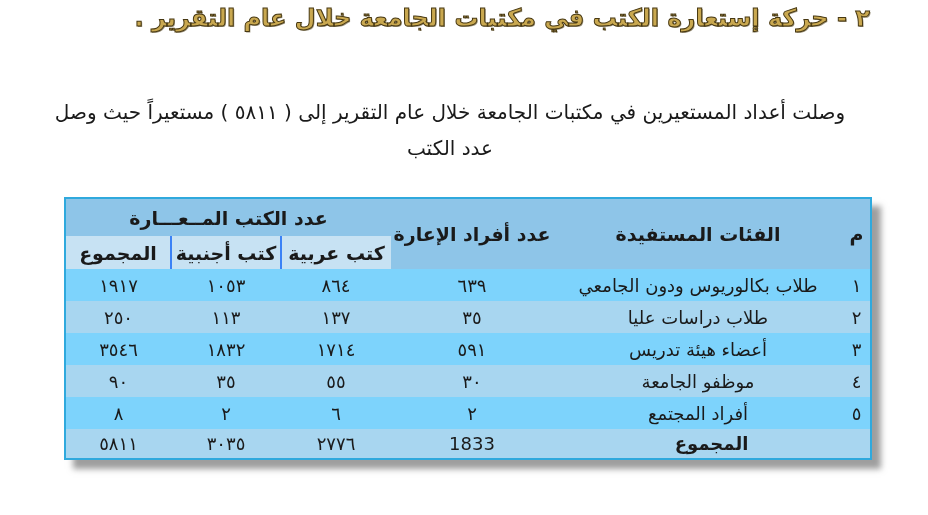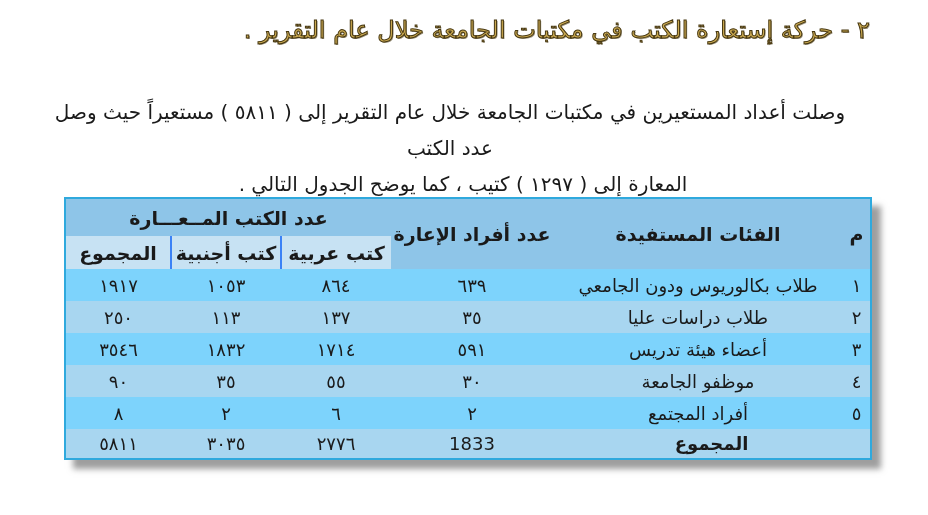--- a/index.html
+++ b/index.html
@@ -16,24 +16,24 @@
   body{font-family:"DejaVu Sans",sans-serif;color:var(--ink);}
   .page{
     position:relative;
     width:928px;height:515px;
     background:#fff;
     overflow:hidden;
     direction:rtl;
   }
   .doc-heading{
     position:absolute;
-    top:16px;right:58px;left:40px;
+    top:4px;right:58px;left:40px;
     text-align:right;
     font-size:24px;
-    font-weight:normal;
+    font-weight:bold;
     color:var(--title-gold,#c9a850);
     -webkit-text-stroke:1px var(--title-outline,#473812);
     text-shadow:1px 1px 0 rgba(71,56,18,.55);
     letter-spacing:1px;
     white-space:nowrap;
   }
   .doc-paragraph{
     position:absolute;
     top:94px;right:50px;width:830px;
     text-align:center;
@@ -85,21 +85,20 @@
 </style>
 </head>
 <body>
 
 <div class="page">
 
   <div class="doc-heading">٢ - حركة إستعارة الكتب في مكتبات الجامعة خلال عام التقرير .</div>
 
   <div class="doc-paragraph">
     <span class="line1">وصلت أعداد المستعيرين في مكتبات الجامعة خلال عام التقرير إلى ( ٥٨١١ ) مستعيراً حيث وصل عدد الكتب</span>
-    <span class="line2">المعارة إلى ( ١٢٩٧ ) كتيب ، كما يوضح الجدول التالي .</span>
   </div>
 
   <table class="stats-table">
     <colgroup>
       <col class="c-serial">
       <col class="c-category">
       <col class="c-loans">
       <col class="c-arabic">
       <col class="c-foreign">
       <col class="c-total">

